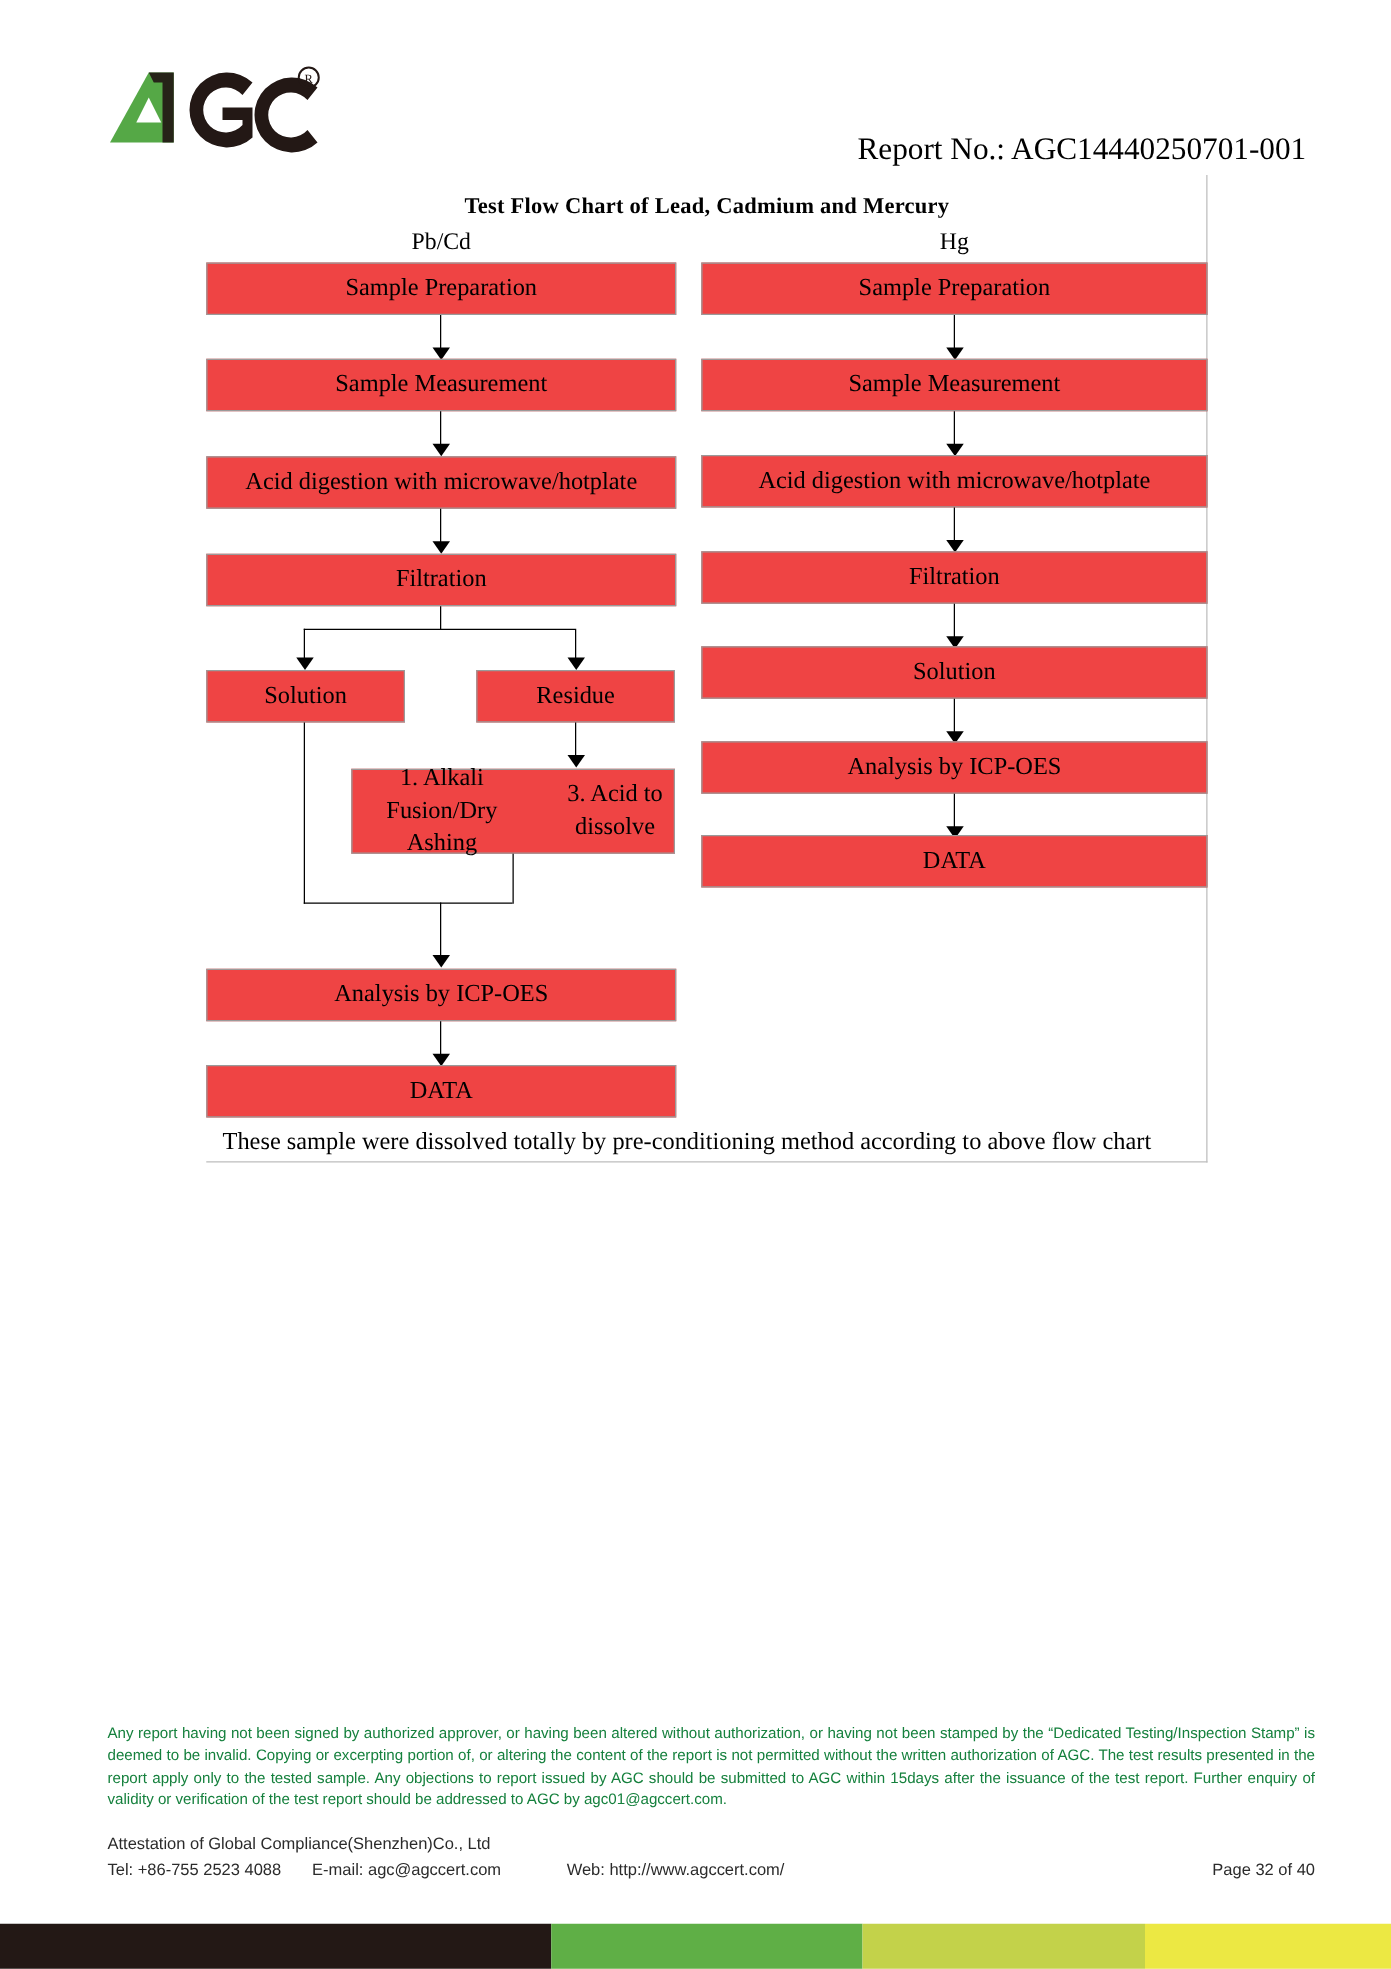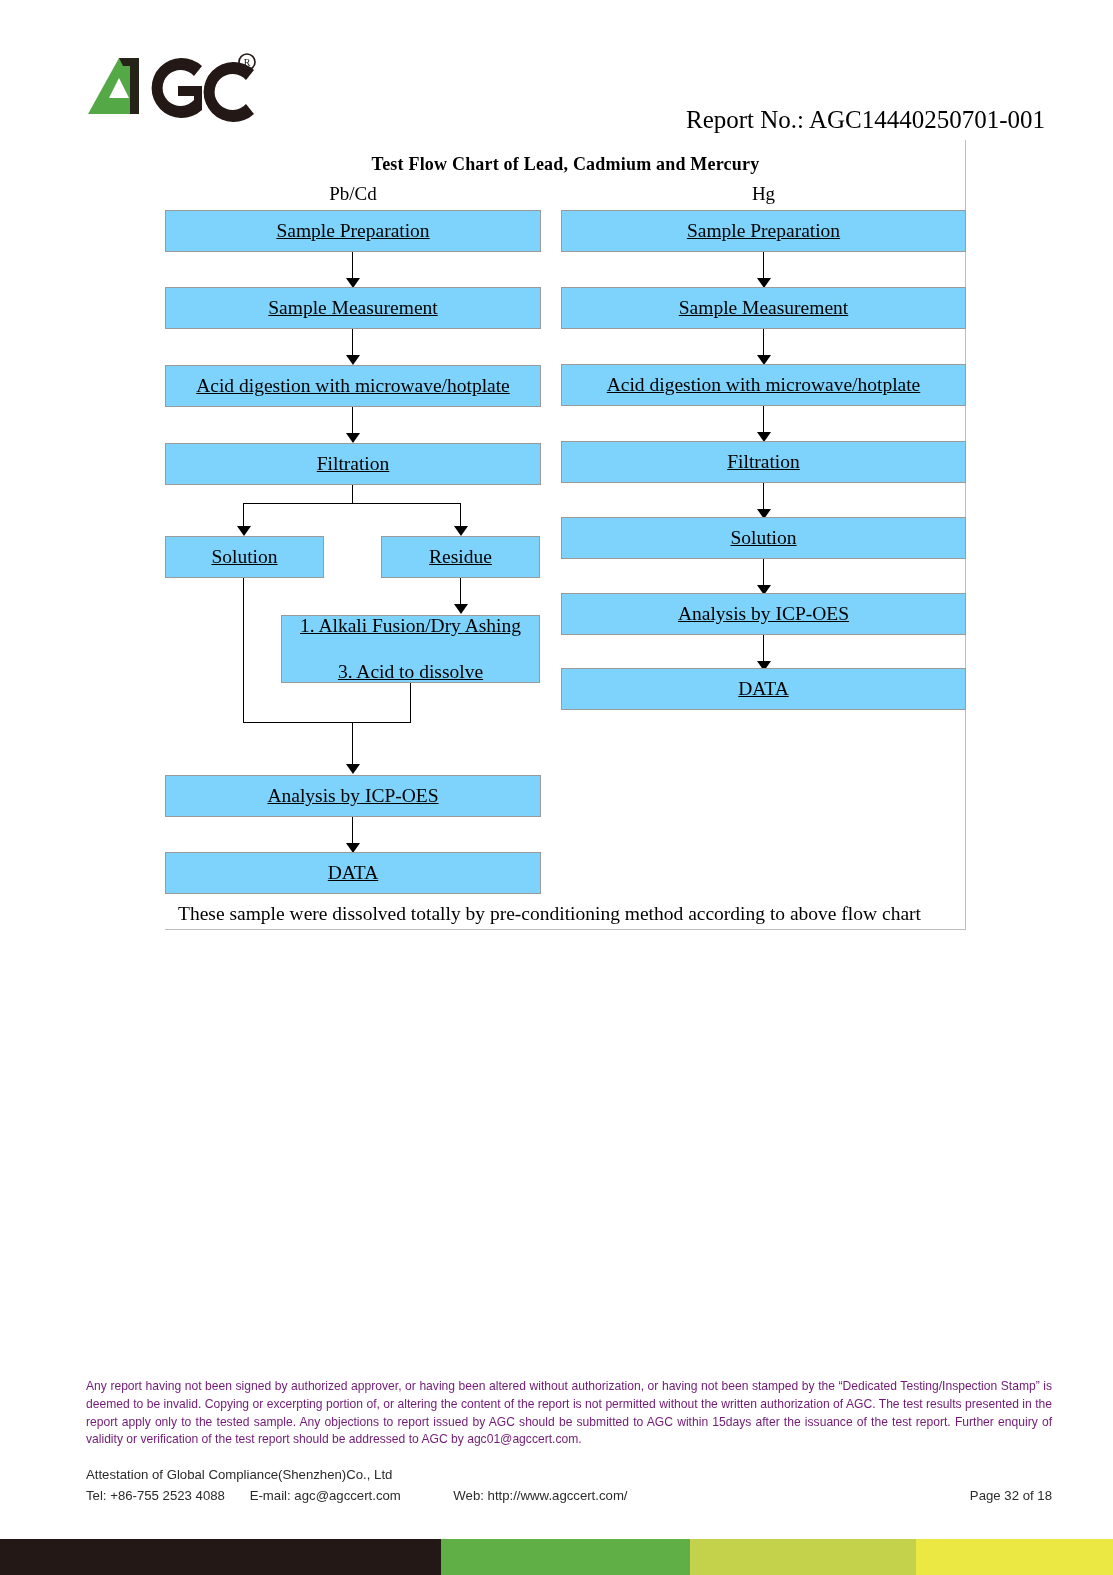--- a/index.html
+++ b/index.html
@@ -65,31 +65,30 @@
     text-align: center;
   }
   .col-head.left  { left: 0px;   width: 376px; }
   .col-head.right { left: 396px; width: 405px; }
 
   
   .node {
     position: absolute;
     box-sizing: border-box;
     border: 1px solid #9a9a9a;
-    background: #7dd3fc;
+    background: #ef4444;
     display: flex;
     align-items: center;
     justify-content: center;
     text-align: center;
     font-size: 19.5px;
     line-height: 1.32;
     color: #000;
-    text-decoration: underline;
-  }
-  .node.two-line { flex-direction: column; gap: 20px; }
+  }
+  .node.two-line { flex-direction: row; gap: 20px; }
 
   
   .conn {
     position: absolute;
     background: #000;
   }
   .vline { width: 1px; }
   .hline { height: 1px; }
   .arrow {
     position: absolute;
@@ -114,21 +113,21 @@
     left: 86px;
     top: 1378px;
     width: 966px;
     font-family: "Liberation Sans", sans-serif;
     color: #3a3a3a;
   }
   .disclaimer {
     font-size: 12.1px;
     line-height: 1.47;
     text-align: justify;
-    color: #701a75;
+    color: #15803d;
   }
   .company {
     margin-top: 16px;
     font-size: 13.2px;
     line-height: 1.58;
     color: #2b2b2b;
   }
   .contact-row {
     position: relative;
     font-size: 13.2px;
@@ -259,21 +258,21 @@
 <div class="note">These sample were dissolved totally by pre-conditioning method according to above flow chart</div>
 
 <div class="footer">
   <div class="disclaimer">Any report having not been signed by authorized approver, or having been altered without authorization, or having not been stamped by the “Dedicated Testing/Inspection Stamp” is deemed to be invalid. Copying or excerpting portion of, or altering the content of the report is not permitted without the written authorization of AGC. The test results presented in the report apply only to the tested sample. Any objections to report issued by AGC should be submitted to AGC within 15days after the issuance of the test report. Further enquiry of validity or verification of the test report should be addressed to AGC by agc01@agccert.com.</div>
   <div class="company">
     <div>Attestation of Global Compliance(Shenzhen)Co., Ltd</div>
     <div class="contact-row">
       <span class="seg seg-tel">Tel: +86-755 2523 4088</span>
       <span class="seg seg-mail">E-mail: agc@agccert.com</span>
       <span class="seg seg-web">Web: http://www.agccert.com/</span>
-      <span class="page-no">Page 32 of 18</span>
+      <span class="page-no">Page 32 of 40</span>
     </div>
   </div>
 </div>
 
 <div class="colorbar" id="colorbar">
     <span style="background: rgb(35, 24, 21); width: 441px;"></span>
     <span style="background: rgb(95, 175, 70); width: 249px;"></span>
     <span style="background: rgb(195, 210, 74); width: 226px;"></span>
     <span style="background: rgb(236, 232, 67); width: 197px;"></span>
   </div>

